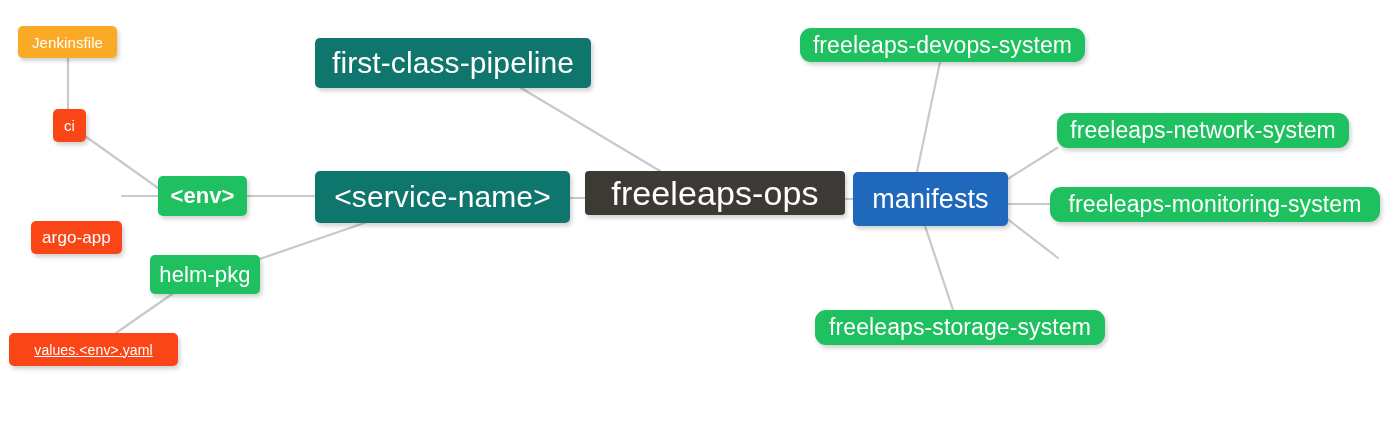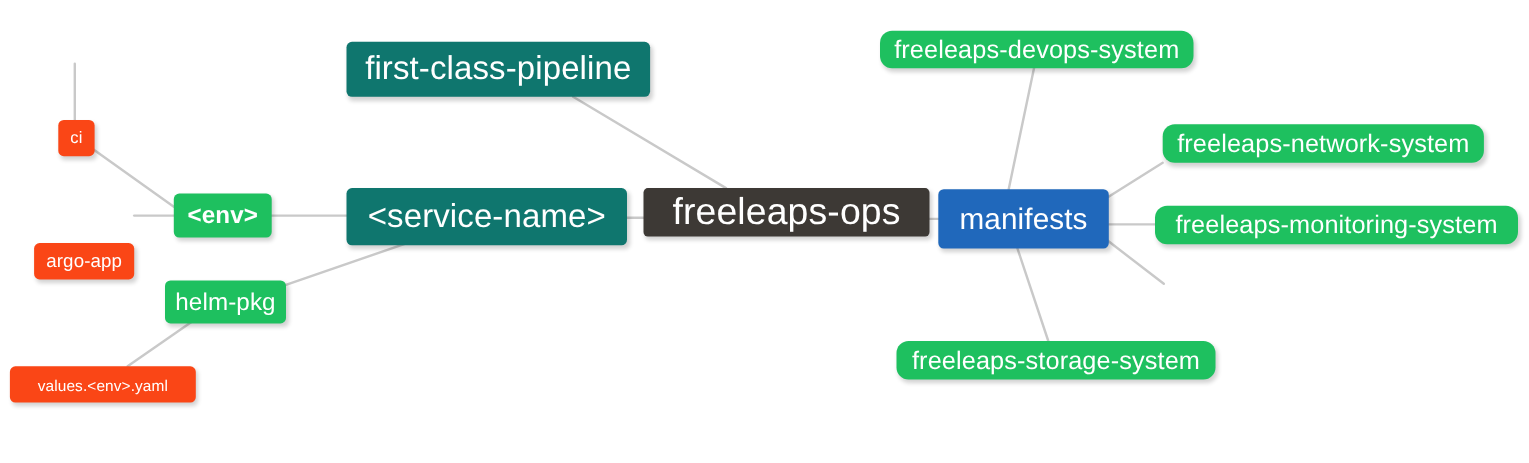--- a/index.html
+++ b/index.html
@@ -71,20 +71,21 @@
     font-size: 17px;
     margin-top: 42px;
   }
   .node-red-small {
     background: #fa4616;
     font-size: 15px;
   }
   .node-red-tiny {
     background: #fa4616;
     font-size: 14px;
+    text-decoration: underline;
   }
 </style>
 </head>
 <body>
 
 <div id="mindmap-canvas">
 
   <svg id="edge-layer" viewBox="0 0 1390 421" width="1390" height="421" xmlns="http://www.w3.org/2000/svg">
     <g fill="none" stroke="#c9c9c9" stroke-width="2.2" stroke-linecap="round">
 
@@ -111,20 +112,23 @@
       <path d="M 1057,148 L 1006,180"></path>
 
       <path d="M 1050,204 L 1008,204"></path>
 
       <path d="M 1058,258 L 1006,218"></path>
 
       <path d="M 953,310 L 925,226"></path>
     </g>
   </svg>
 
+  <div class="node node-orange" style="left:18px; top:26px; width:99px; height:32px;">
+    <span>Jenkinsfile</span>
+  </div>
 
   <div class="node node-red-small" style="left:53px; top:109px; width:33px; height:33px;">
     <span>ci</span>
   </div>
 
   <div class="node node-red" style="left:31px; top:179px; width:91px; height:33px;">
     <span>argo-app</span>
   </div>
 
   <div class="node node-green-mid" style="left:158px; top:176px; width:89px; height:40px;font-weight:bold;">

